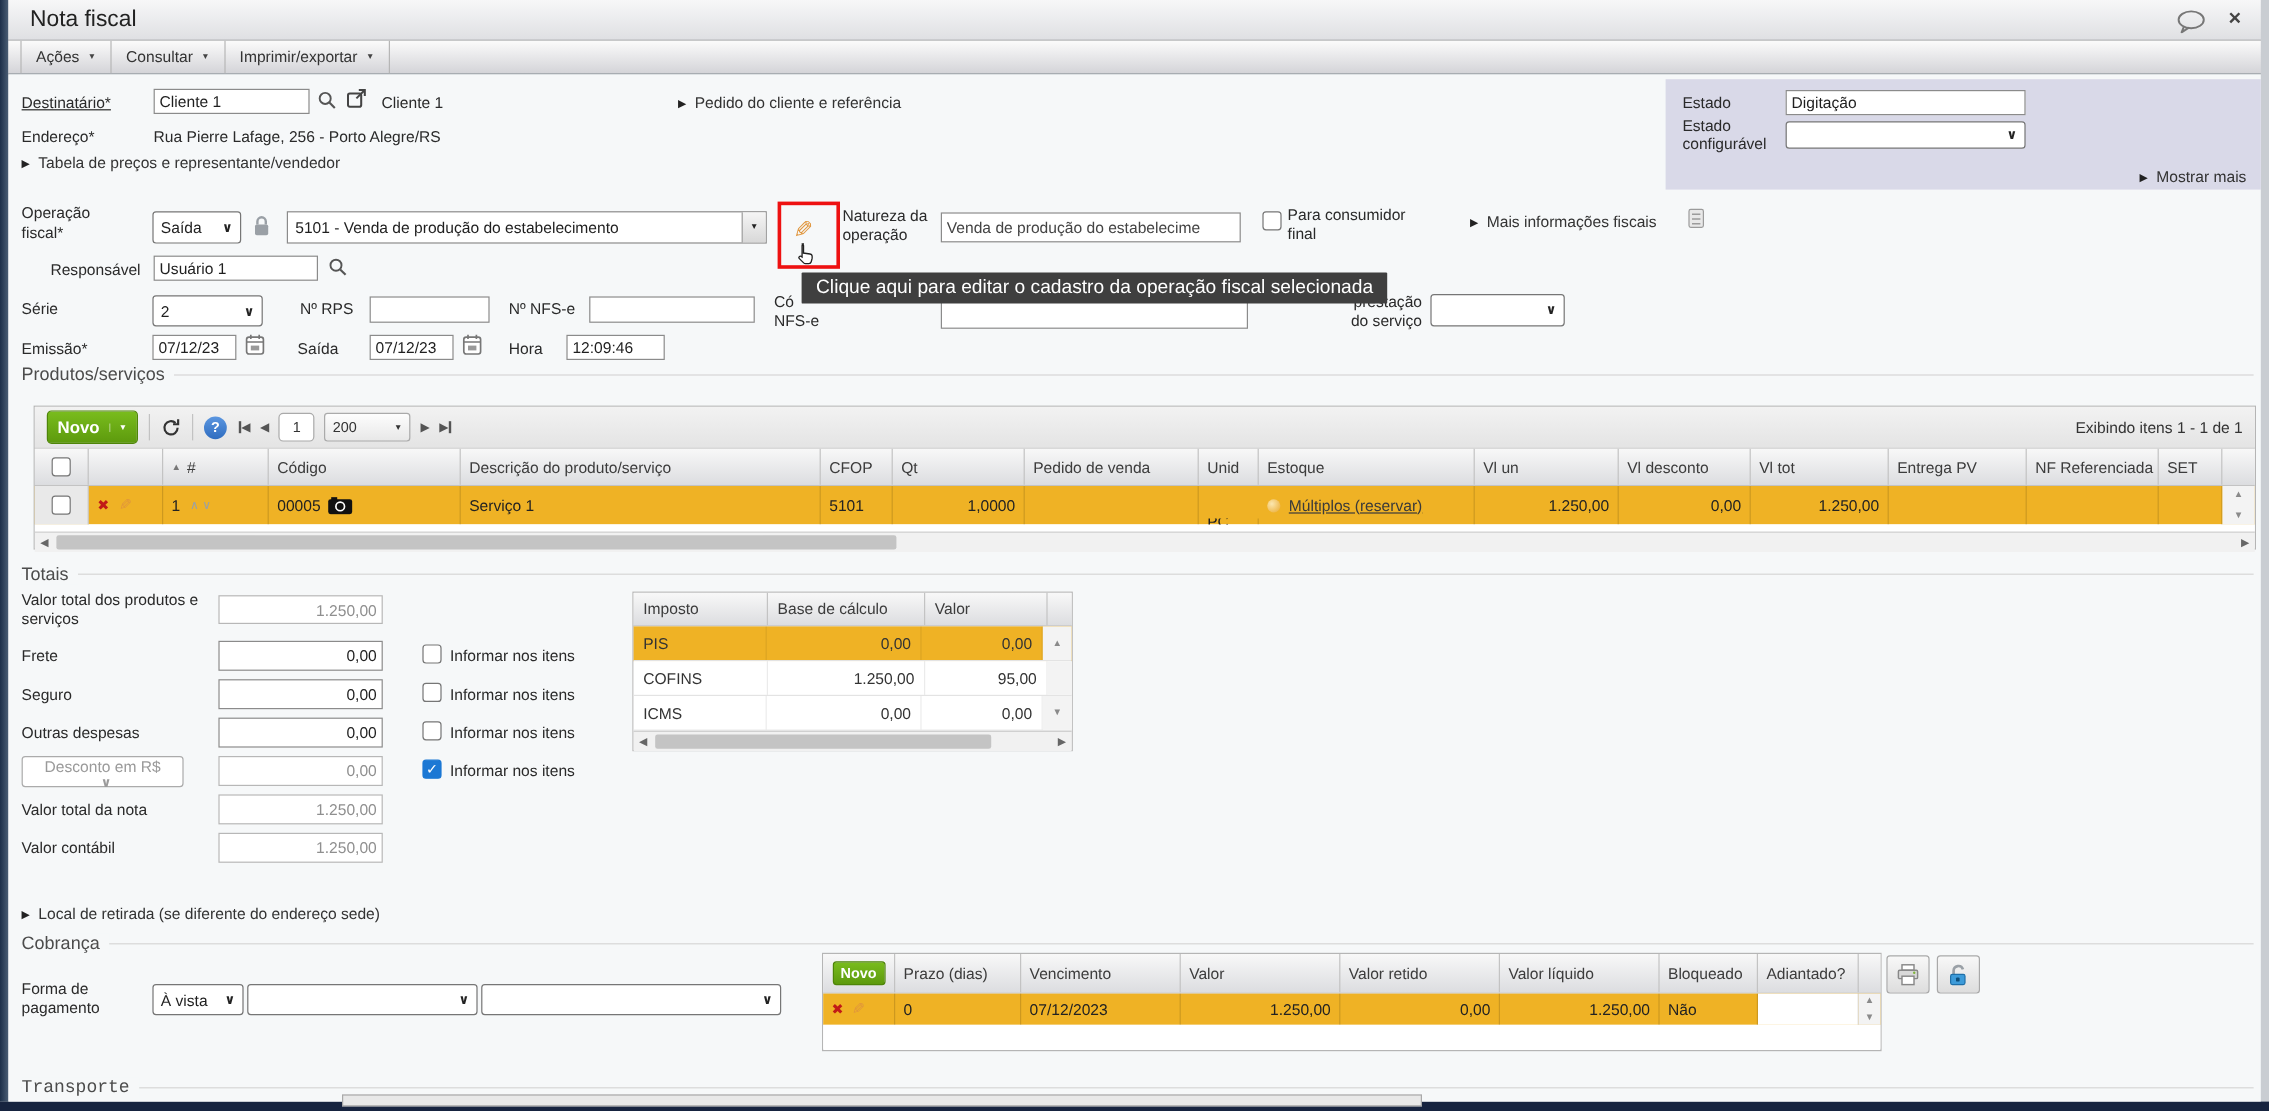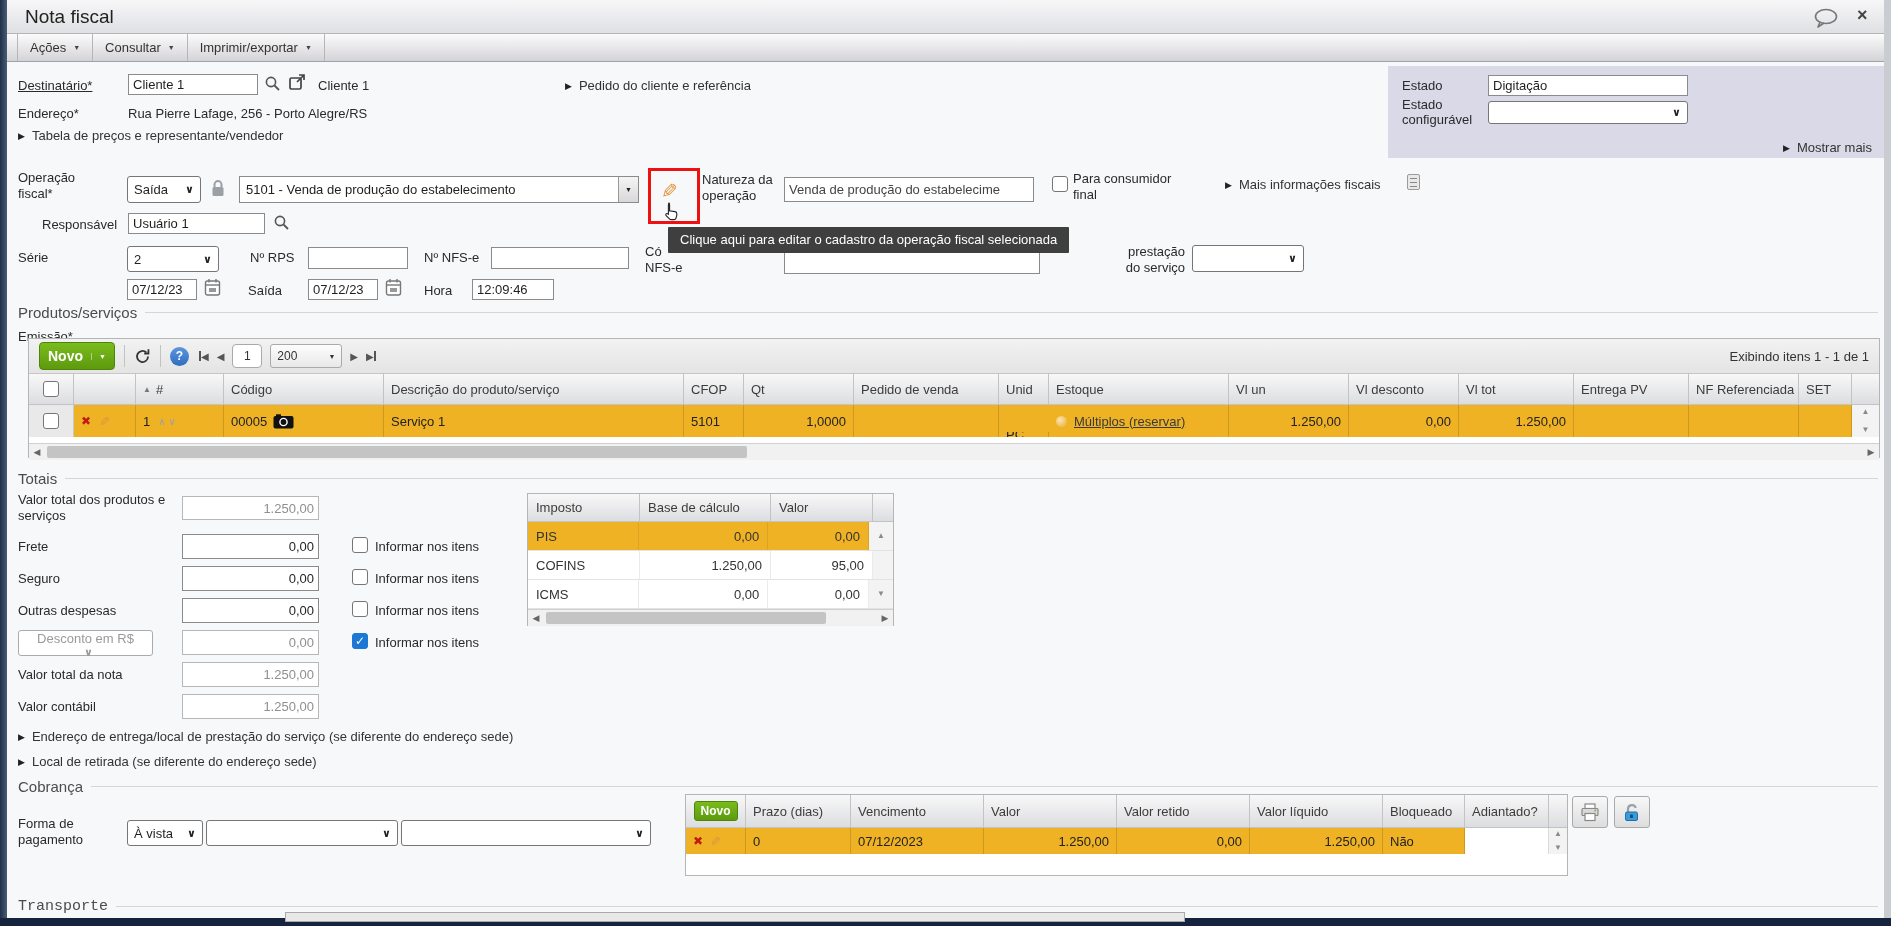--- a/index.html
+++ b/index.html
@@ -32,21 +32,21 @@
   .arrow-link::before{content:"▶";font-size:9px;color:#222;margin-right:7px;position:relative;top:-1px;}
   .legend{position:absolute;font-size:15px;color:#4c4c4c;background:#f6f8f9;padding-right:8px;z-index:2;}
   .legend-line{position:absolute;height:1px;background:#d6d6d6;}
   .cb{position:absolute;width:16px;height:16px;border:1px solid #767676;border-radius:3px;background:#fff;box-sizing:border-box;cursor:pointer;}
   .cb.checked{background:#1c78d4;border-color:#1c78d4;}
   .cb.checked::before{content:"✓";color:#fff;font-size:12px;font-weight:bold;position:absolute;left:2px;top:0px;}
   
   .estado-panel{left:1388px;top:66px;width:496px;height:92px;background:#d9d9e8;}
   
   .tooltip{position:absolute;left:668px;top:227px;height:26px;line-height:26px;background:#3f3f3f;color:#fff;
-    font-size:13px;padding:0 12px;white-space:nowrap;z-index:30;border-radius:1px;}
+    font-size:16px;padding:0 12px;white-space:nowrap;z-index:30;border-radius:1px;}
   .redbox{position:absolute;left:648px;top:168px;width:46px;height:50px;border:3px solid #ee1111;z-index:25;}
   .pencil-big{position:absolute;left:10px;top:8px;font-size:20px;color:#e0953c;transform:scaleX(-1);}
   .pencil-big::before{content:"✎";}
   .pencil{color:#e0953c;transform:scaleX(-1);display:inline-block;font-size:13px;cursor:pointer;}
   .pencil::before{content:"✎";}
   .xdel{color:#c11b17;font-size:12px;font-weight:bold;cursor:pointer;}
   .xdel::before{content:"✖";}
   
   .grid{position:absolute;background:#fff;border:1px solid #b5b5b5;}
   .toolbar{display:flex;align-items:center;height:34px;background:linear-gradient(#f2f2f2,#e4e4e4);border-bottom:1px solid #c6c6c6;padding:0 10px;}
@@ -210,21 +210,21 @@
     <span class="lbl" style="left:638px;top:182px;">Có</span>
     <span class="lbl" style="left:638px;top:198px;">NFS-e</span>
     <input class="fld" style="left: 777px; top: 189px; width: 256px; height: 23px;" readonly="" value="">
     <span class="lbl" style="left:1107px;top:182px;width:71px;text-align:right;">prestação</span>
     <span class="lbl" style="left:1107px;top:198px;width:71px;text-align:right;">do serviço</span>
     <div class="sel" style="left:1185px;top:183px;width:112px;height:27px;">
       <span></span>
         <span class="chev">∨</span>
     </div>
 
-    <span class="lbl" style="left:11px;top:221px;margin-top:46px;">Emissão*</span>
+    <span class="lbl" style="left:11px;top:221px;">Emissão*</span>
     <input class="fld" style="left: 120px; top: 217px; width: 70px; height: 21px;" readonly="" value="07/12/23">
     <div class="abs" style="left:197px;top:216px;">
       <svg width="17" height="19" viewBox="0 0 17 19">
           <rect x="1.5" y="3" width="14" height="14" rx="2" fill="#fff" stroke="#777" stroke-width="1.4"></rect>
           <line x1="1.5" y1="7" x2="15.5" y2="7" stroke="#777" stroke-width="1.4"></line>
           <line x1="5" y1="1" x2="5" y2="4.5" stroke="#777" stroke-width="1.4"></line>
           <line x1="12" y1="1" x2="12" y2="4.5" stroke="#777" stroke-width="1.4"></line>
           <rect x="5" y="10" width="7" height="4" fill="#999"></rect>
         </svg>
     </div>
@@ -414,21 +414,20 @@
       </div>
       <div class="hscroll">
         <span class="hs-arrow">◀</span>
         <span class="hs-track">
             <span class="hs-thumb" style="left:2px;width:280px;"></span>
           </span>
         <span class="hs-arrow">▶</span>
       </div>
     </div>
 
-    <span class="arrow-link" style="left:11px;top:667px;">Endereço de entrega/local de prestação do serviço (se diferente do endereço sede)</span>
     <span class="arrow-link" style="left:11px;top:692px;">Local de retirada (se diferente do endereço sede)</span>
 
     <div class="legend-line" style="left:11px;top:724px;width:1860px;"></div>
     <span class="legend" style="left:11px;top:716px;">Cobrança</span>
 
     <span class="lbl" style="left:11px;top:754px;width:80px;white-space:normal;line-height:16px;">Forma de pagamento</span>
     <div class="sel" style="left:120px;top:758px;width:76px;height:26px;">
       <span>À vista</span>
         <span class="chev">∨</span>
     </div>

